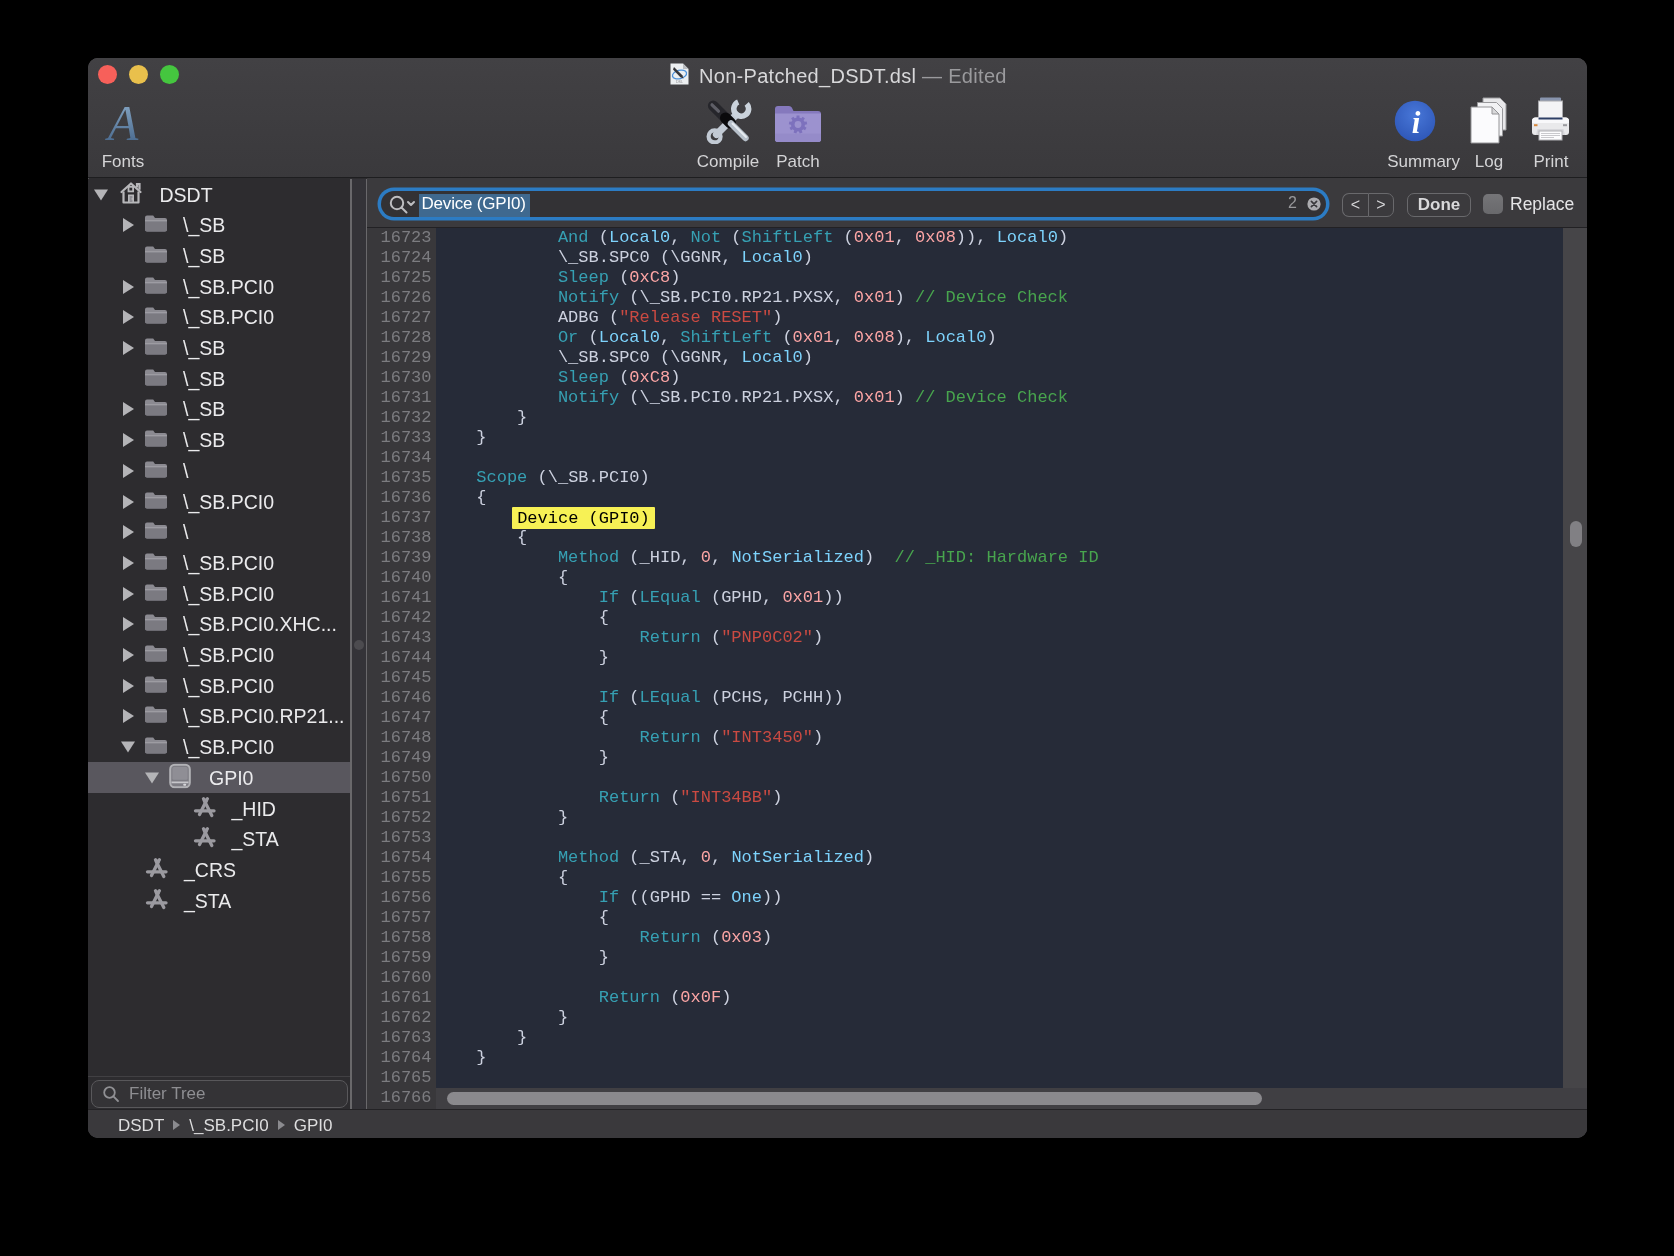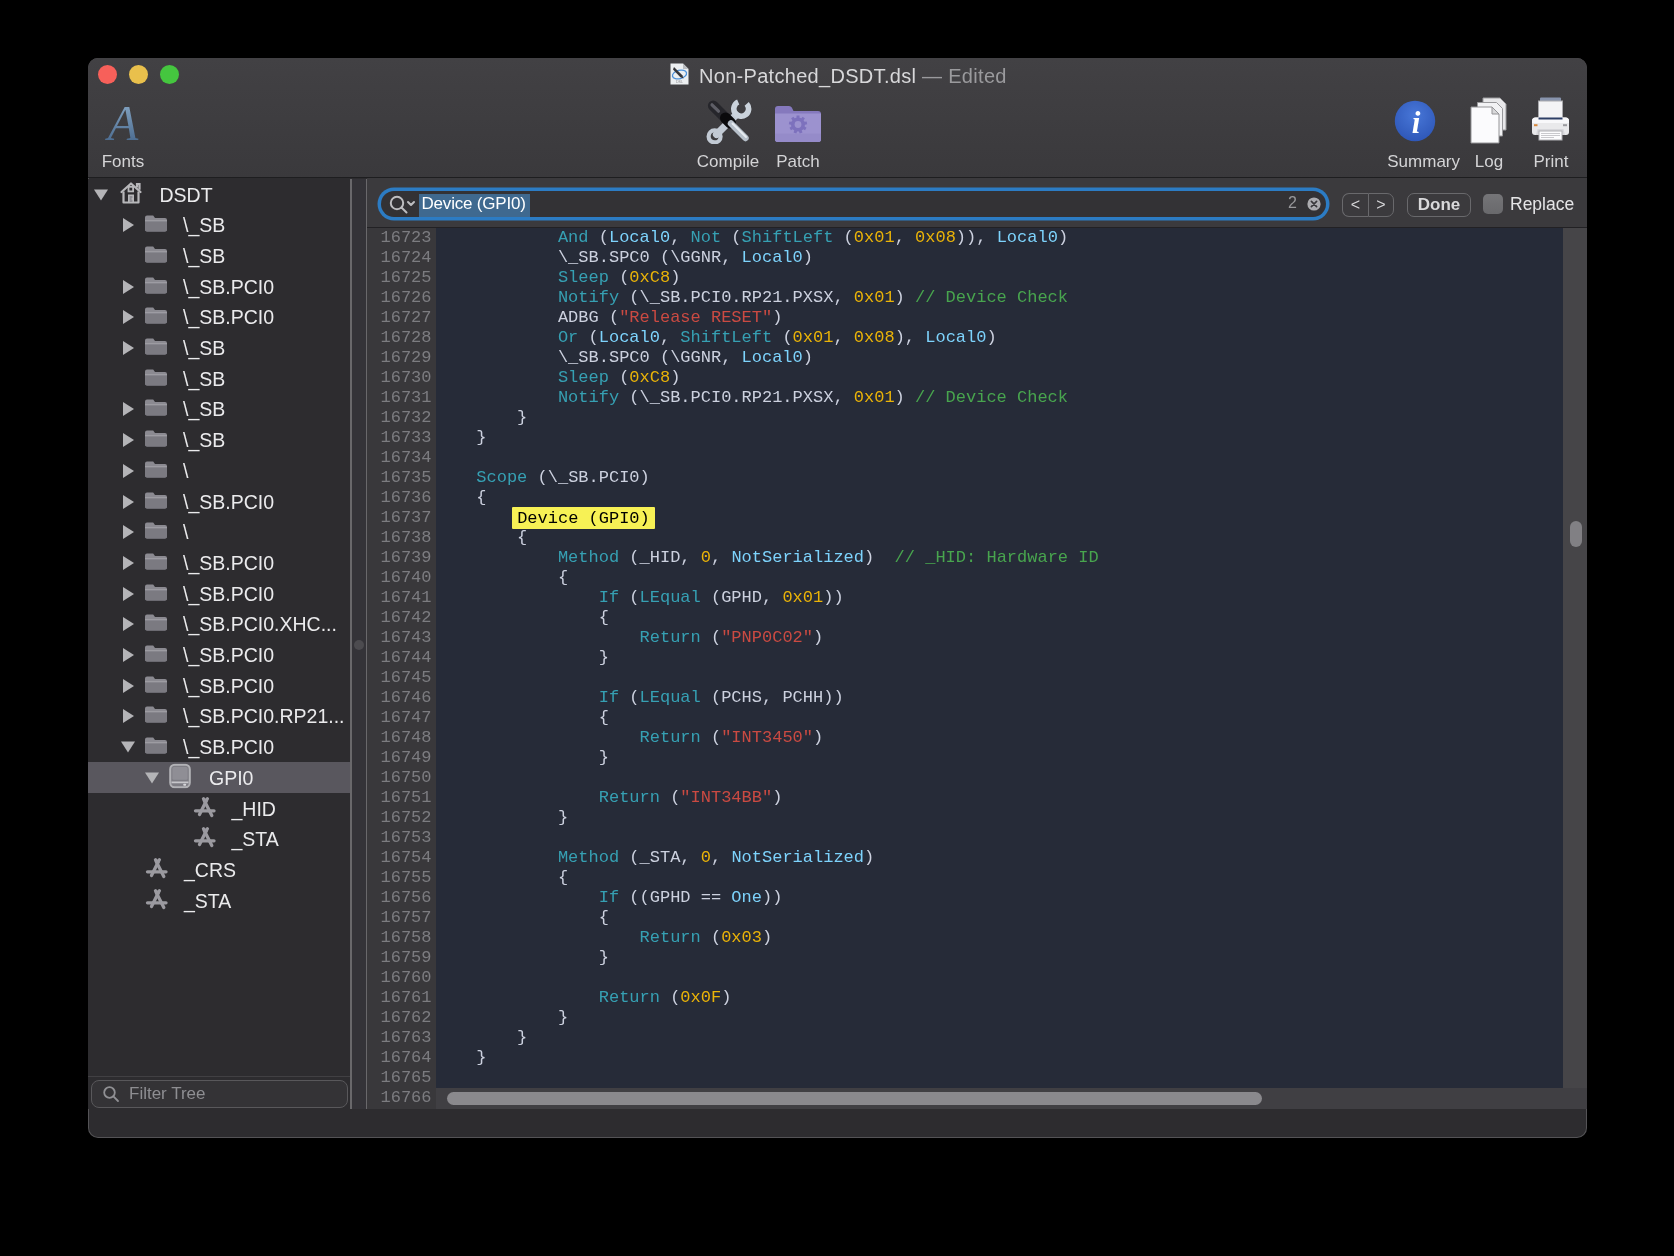--- a/index.html
+++ b/index.html
@@ -50,21 +50,21 @@
 #chk { position:absolute; left:1395px; top:136px; width:20px; height:20px; border-radius:5px;
   background:linear-gradient(#757578,#69696c); }
 #replab { position:absolute; left:1422px; top:136px; font-size:17.5px; color:#e5e5e7; }
 
 #gutter { position:absolute; left:279px; top:170px; width:68.5px; height:881px; background:#39383b;
   font:17px/20px "Liberation Mono", monospace; color:#7c7c80; text-align:right; }
 #gutter div { padding-right:4px; height:20px; }
 #code { position:absolute; left:347.5px; top:170px; width:1127.5px; height:860px; background:#262b38;
   font:17px/20px "Liberation Mono", monospace; color:#ccd1df; white-space:pre; overflow:hidden; }
 #code div { height:20px; }
-.k { color:#36a0b3; } .m { color:#7dd3fc; } .n { color:#eab308; }
+.k { color:#36a0b3; } .m { color:#7dd3fc; } .n { color:#fca5a5; }
 .s { color:#ca4a42; } .c { color:#48a54e; }
 .hl { background:#f7f155; color:#000; padding:1.5px 5px; margin-left:-5px; border-radius:1px;}
 #vtrack { position:absolute; left:1475px; top:170px; width:24px; height:860px; background:#464548; }
 #vthumb { position:absolute; left:1482px; top:463px; width:12px; height:26px; border-radius:6px; background:#818084; }
 #hband { position:absolute; left:347.5px; top:1030px; width:1151.5px; height:21px; background:#403f43; }
 #hthumb { position:absolute; left:359px; top:1034px; width:815px; height:13px; border-radius:6.5px; background:#8a898d; }
 
 #bread { position:absolute; left:0; top:1051px; width:1499px; height:29px;
   background:#3a393c; border-top:1px solid #232225; font-size:17px; color:#dededf; }
 #bread .bsep { display:inline-block; width:0; height:0; border-top:5px solid transparent;
@@ -467,13 +467,16 @@
       <div>16762</div>
       <div>16763</div>
       <div>16764</div>
       <div>16765</div>
       <div>16766</div>
     </div>
   <div id="code"><div>            <span class="k">And</span> (<span class="m">Local0</span>, <span class="k">Not</span> (<span class="k">ShiftLeft</span> (<span class="n">0x01</span>, <span class="n">0x08</span>)), <span class="m">Local0</span>)</div><div>            \_SB.SPC0 (\GGNR, <span class="m">Local0</span>)</div><div>            <span class="k">Sleep</span> (<span class="n">0xC8</span>)</div><div>            <span class="k">Notify</span> (\_SB.PCI0.RP21.PXSX, <span class="n">0x01</span>) <span class="c">// Device Check</span></div><div>            ADBG (<span class="s">"Release RESET"</span>)</div><div>            <span class="k">Or</span> (<span class="m">Local0</span>, <span class="k">ShiftLeft</span> (<span class="n">0x01</span>, <span class="n">0x08</span>), <span class="m">Local0</span>)</div><div>            \_SB.SPC0 (\GGNR, <span class="m">Local0</span>)</div><div>            <span class="k">Sleep</span> (<span class="n">0xC8</span>)</div><div>            <span class="k">Notify</span> (\_SB.PCI0.RP21.PXSX, <span class="n">0x01</span>) <span class="c">// Device Check</span></div><div>        }</div><div>    }</div><div></div><div>    <span class="k">Scope</span> (\_SB.PCI0)</div><div>    {</div><div>        <span class="hl">Device (GPI0)</span></div><div>        {</div><div>            <span class="k">Method</span> (_HID, <span class="n">0</span>, <span class="m">NotSerialized</span>)  <span class="c">// _HID: Hardware ID</span></div><div>            {</div><div>                <span class="k">If</span> (<span class="k">LEqual</span> (GPHD, <span class="n">0x01</span>))</div><div>                {</div><div>                    <span class="k">Return</span> (<span class="s">"PNP0C02"</span>)</div><div>                }</div><div></div><div>                <span class="k">If</span> (<span class="k">LEqual</span> (PCHS, PCHH))</div><div>                {</div><div>                    <span class="k">Return</span> (<span class="s">"INT3450"</span>)</div><div>                }</div><div></div><div>                <span class="k">Return</span> (<span class="s">"INT34BB"</span>)</div><div>            }</div><div></div><div>            <span class="k">Method</span> (_STA, <span class="n">0</span>, <span class="m">NotSerialized</span>)</div><div>            {</div><div>                <span class="k">If</span> ((GPHD == <span class="m">One</span>))</div><div>                {</div><div>                    <span class="k">Return</span> (<span class="n">0x03</span>)</div><div>                }</div><div></div><div>                <span class="k">Return</span> (<span class="n">0x0F</span>)</div><div>            }</div><div>        }</div><div>    }</div><div></div></div>
   <div id="vthumb"></div>
   <div id="hthumb"></div>
 
+  <div id="bread">
+    <div style="position:absolute; left:30px; top:6px;">DSDT<span class="bsep"></span>\_SB.PCI0<span class="bsep"></span>GPI0</div>
+  </div>
 </div>
 
 </body></html>

